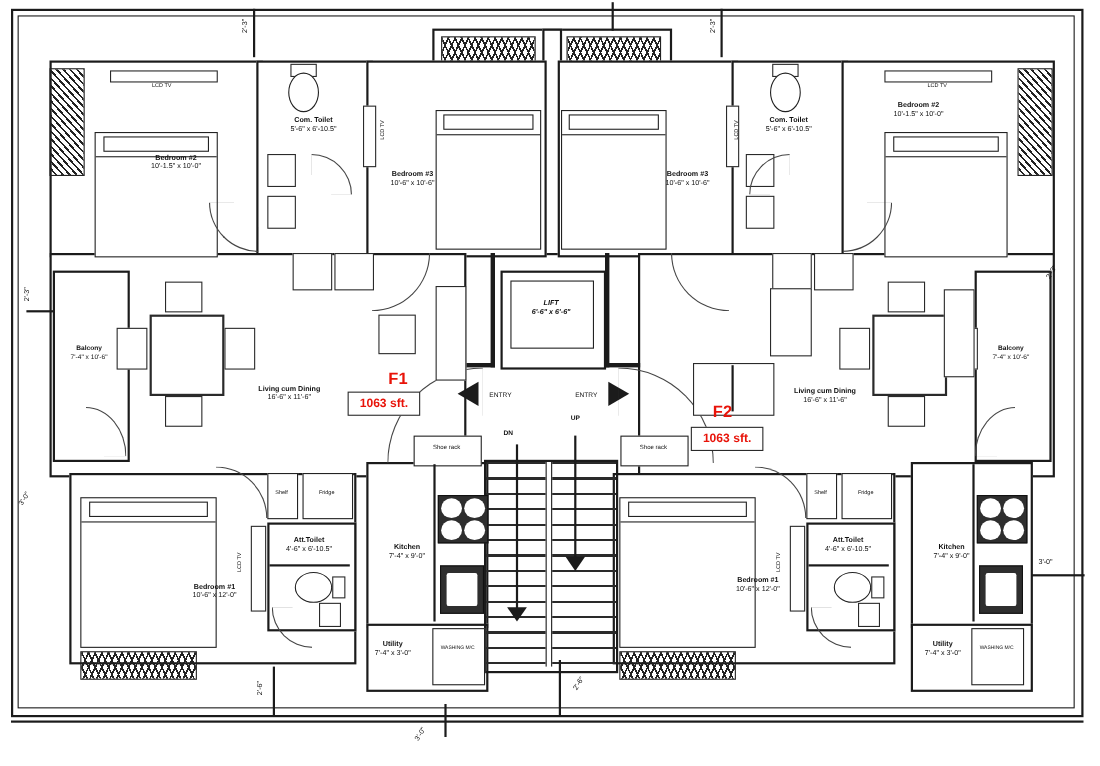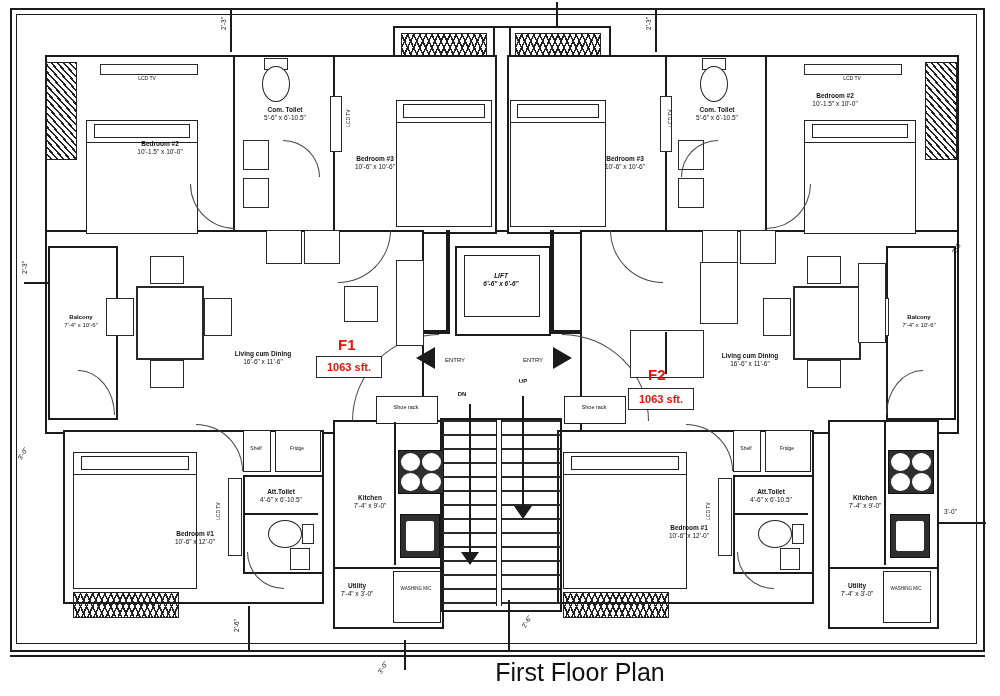--- a/index.html
+++ b/index.html
@@ -307,21 +307,21 @@
       <div class="nm">6'-6" x 6'-6"</div>
     </div>
 
   <div class="lbl t5" style="left:127px;top:75px;width:40px;">LCD TV</div>
   <div class="lbl t5" style="left:832px;top:75px;width:40px;">LCD TV</div>
   <div class="lbl t5 rot90" style="left:328px;top:115px;width:40px;">LCD TV</div>
   <div class="lbl t5 rot90" style="left:650px;top:115px;width:40px;">LCD TV</div>
   <div class="lbl t5 rot90" style="left:198px;top:508px;width:40px;">LCD TV</div>
   <div class="lbl t5 rot90" style="left:688px;top:508px;width:40px;">LCD TV</div>
 
-  <div class="flat-id" style="left:338px;top:336px;">F1</div>
+  <div class="flat-id" style="left:353px;top:336px;">F1</div>
   <div class="area-box" style="left:316px;top:356px;width:64px;height:20px;">1063 sft.</div>
   <div class="flat-id" style="left:648px;top:366px;">F2</div>
   <div class="area-box" style="left:628px;top:388px;width:64px;height:20px;">1063 sft.</div>
 
   <div class="bar" style="left:230px;top:8px;width:1.5px;height:44px;"></div>
   <div class="bar" style="left:655px;top:8px;width:1.5px;height:44px;"></div>
   <div class="bar" style="left:556px;top:2px;width:1.5px;height:26px;"></div>
   <div class="bar" style="left:24px;top:282px;width:26px;height:1.5px;"></div>
   <div class="bar" style="left:938px;top:522px;width:48px;height:1.5px;"></div>
   <div class="bar" style="left:248px;top:606px;width:1.5px;height:44px;"></div>
@@ -331,15 +331,14 @@
   <div class="dim rot90" style="left:217px;top:20px;">2'-3"</div>
   <div class="dim rot90" style="left:642px;top:20px;">2'-3"</div>
   <div class="dim rot90" style="left:18px;top:264px;">2'-3"</div>
   <div class="dim rot60" style="left:950px;top:244px;">2'-3"</div>
   <div class="dim rot60" style="left:16px;top:450px;">3'-0"</div>
   <div class="dim" style="left:944px;top:508px;">3'-0"</div>
   <div class="dim rot90" style="left:230px;top:622px;">2'-6"</div>
   <div class="dim rot60" style="left:520px;top:618px;">2'-6"</div>
   <div class="dim rot60" style="left:376px;top:664px;">3'-0"</div>
 
-  <div class="title" style="left:430px;top:658px;width:300px;">First Floor Plan</div>
 
 </div>
 
 </body></html>

